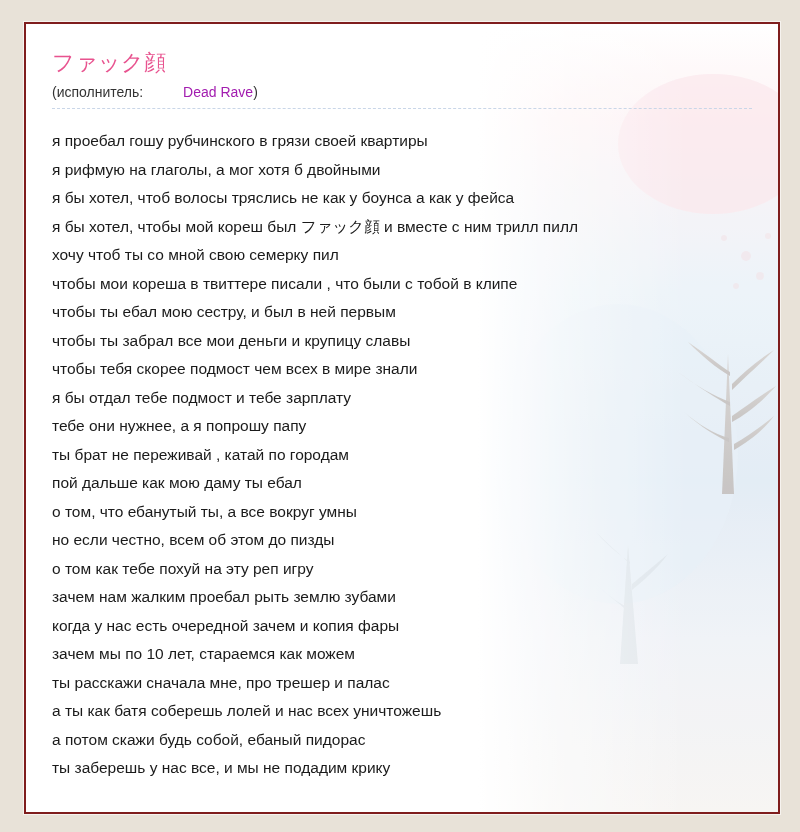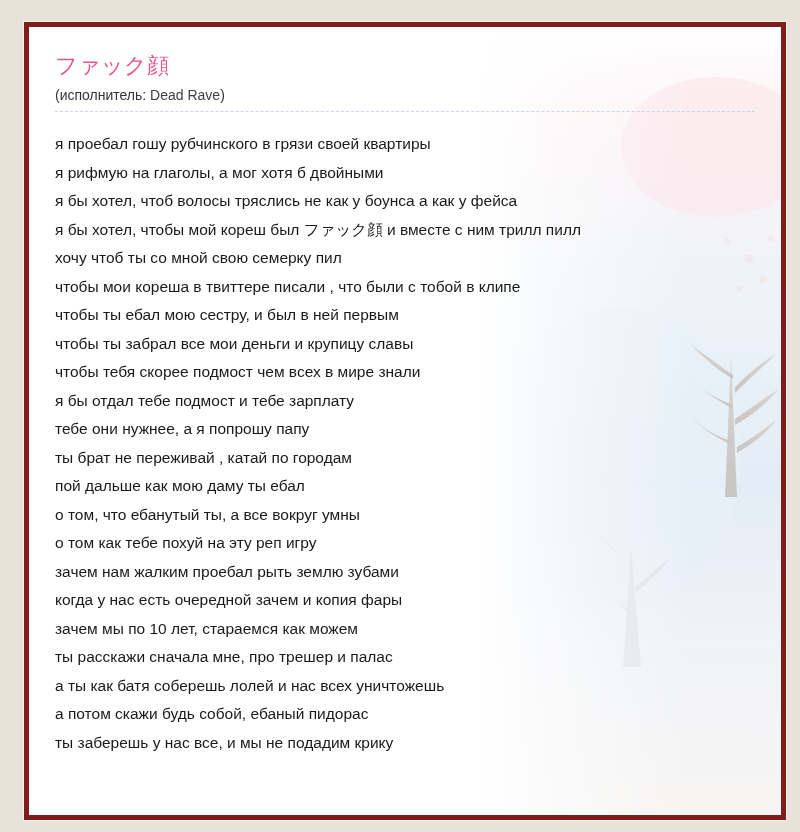--- a/index.html
+++ b/index.html
@@ -13,21 +13,21 @@
     font-family: "Liberation Sans", sans-serif;
     overflow: hidden;
   }
   .page-frame {
     position: absolute;
     left: 24px;
     top: 22px;
     width: 752px;
     height: 788px;
     background: #ffffff;
-    border: 5px solid #7f1d1d;
+    border: 2px solid #7f1d1d;
     box-shadow: 0 0 0 1px rgba(255,255,255,0.6);
     overflow: hidden;
   }
   .bg-art {
     position: absolute;
     right: 0;
     top: 0;
     width: 300px;
     height: 788px;
     pointer-events: none;
@@ -46,22 +46,23 @@
     margin: 0 0 6px 0;
     letter-spacing: 0.5px;
   }
   .artist-line {
     font-size: 14px;
     color: #333333;
     padding-bottom: 8px;
     border-bottom: 1px dashed #c9d6e8;
   }
   .artist-link {
-    color: #404040;
+    color: #a21caf;
     text-decoration: none;
+    margin-left: 36px;
   }
   .lyrics {
     margin-top: 18px;
     font-size: 15.5px;
     line-height: 28.5px;
     color: #1a1a1a;
   }
   .lyric-line {
     white-space: pre;
   }
@@ -132,20 +133,21 @@
       <div class="lyric-line">хочу чтоб ты со мной свою семерку пил</div>
       <div class="lyric-line">чтобы мои кореша в твиттере писали , что были с тобой в клипе</div>
       <div class="lyric-line">чтобы ты ебал мою сестру, и был в ней первым</div>
       <div class="lyric-line">чтобы ты забрал все мои деньги и крупицу славы</div>
       <div class="lyric-line">чтобы тебя скорее подмост чем всех в мире знали</div>
       <div class="lyric-line">я бы отдал тебе подмост и тебе зарплату</div>
       <div class="lyric-line">тебе они нужнее, а я попрошу папу</div>
       <div class="lyric-line">ты брат не переживай , катай по городам</div>
       <div class="lyric-line">пой дальше как мою даму ты ебал</div>
       <div class="lyric-line">о том, что ебанутый ты, а все вокруг умны</div>
+      <div class="lyric-line">но если честно, всем об этом до пизды</div>
       <div class="lyric-line">о том как тебе похуй на эту реп игру</div>
       <div class="lyric-line">зачем нам жалким проебал рыть землю зубами</div>
       <div class="lyric-line">когда у нас есть очередной зачем и копия фары</div>
       <div class="lyric-line">зачем мы по 10 лет, стараемся как можем</div>
       <div class="lyric-line">ты расскажи сначала мне, про трешер и палас</div>
       <div class="lyric-line">а ты как батя соберешь лолей и нас всех уничтожешь</div>
       <div class="lyric-line">а потом скажи будь собой, ебаный пидорас</div>
       <div class="lyric-line">ты заберешь у нас все, и мы не подадим крику</div>
 
     </div>

